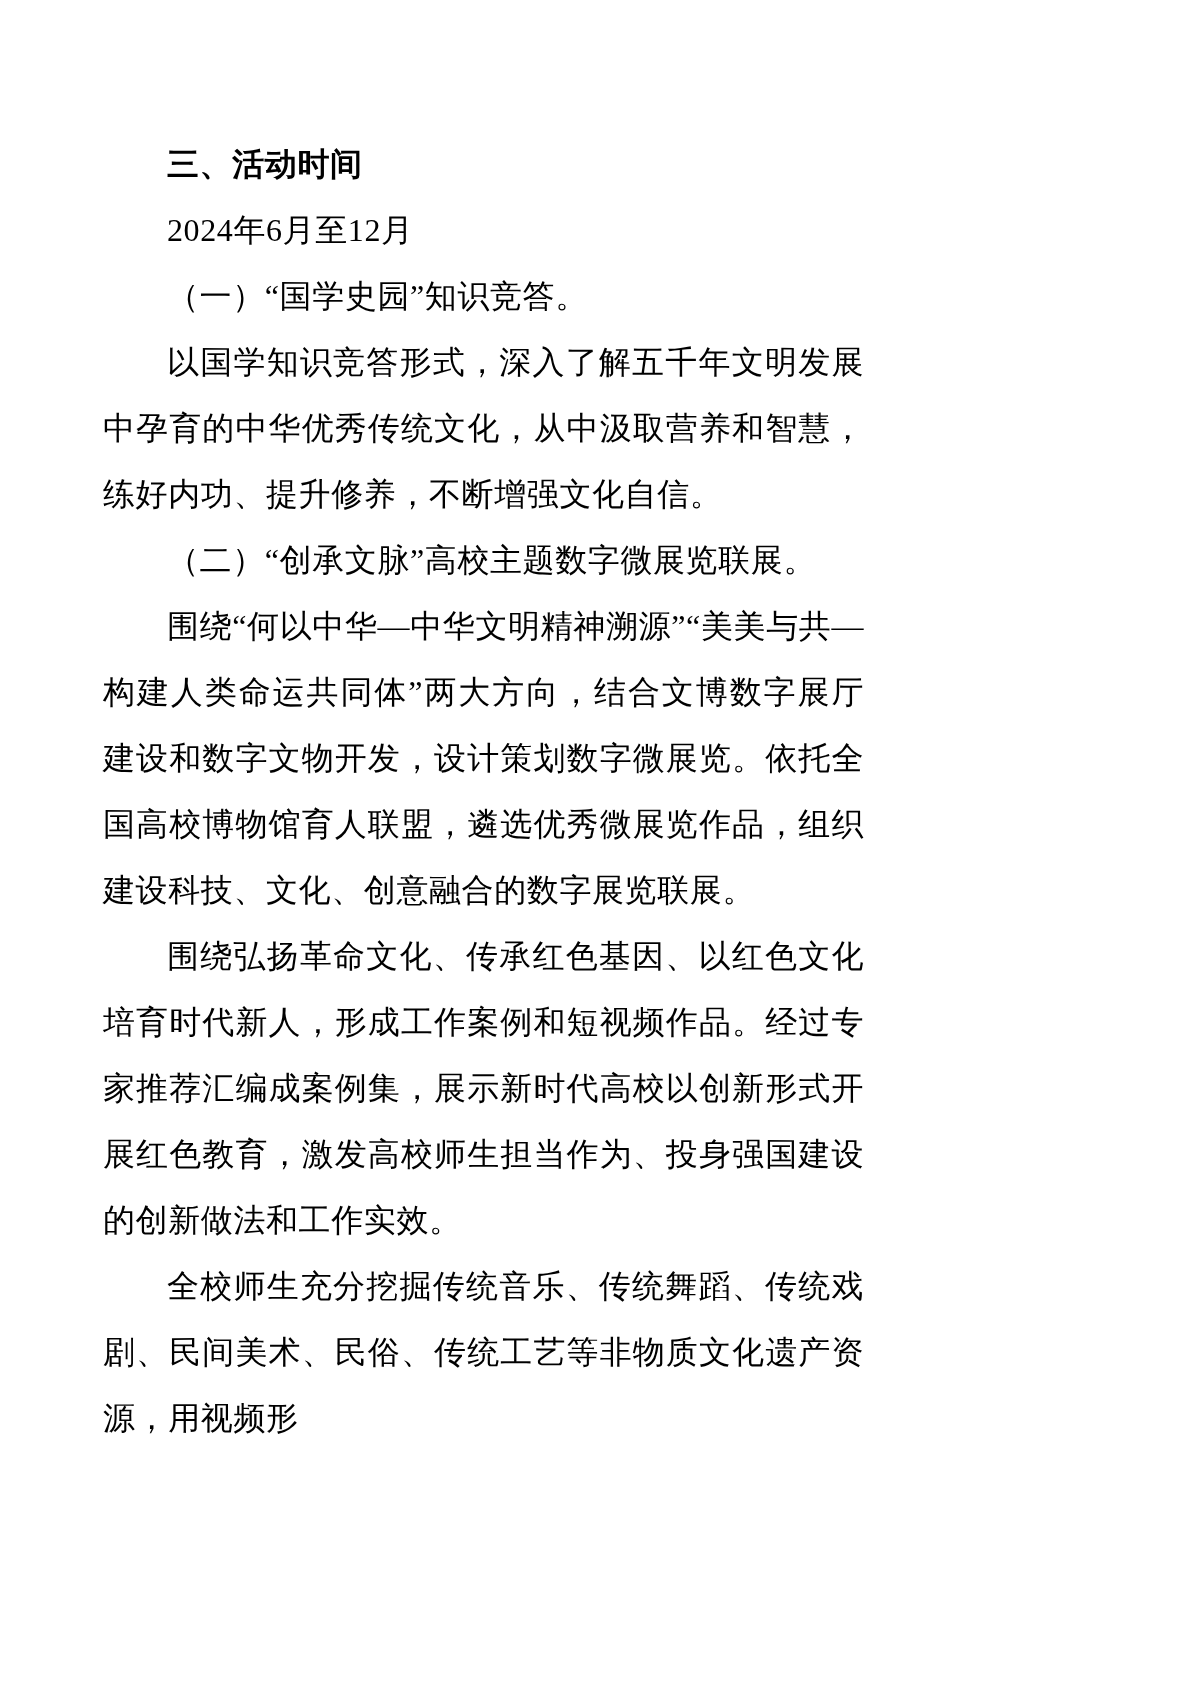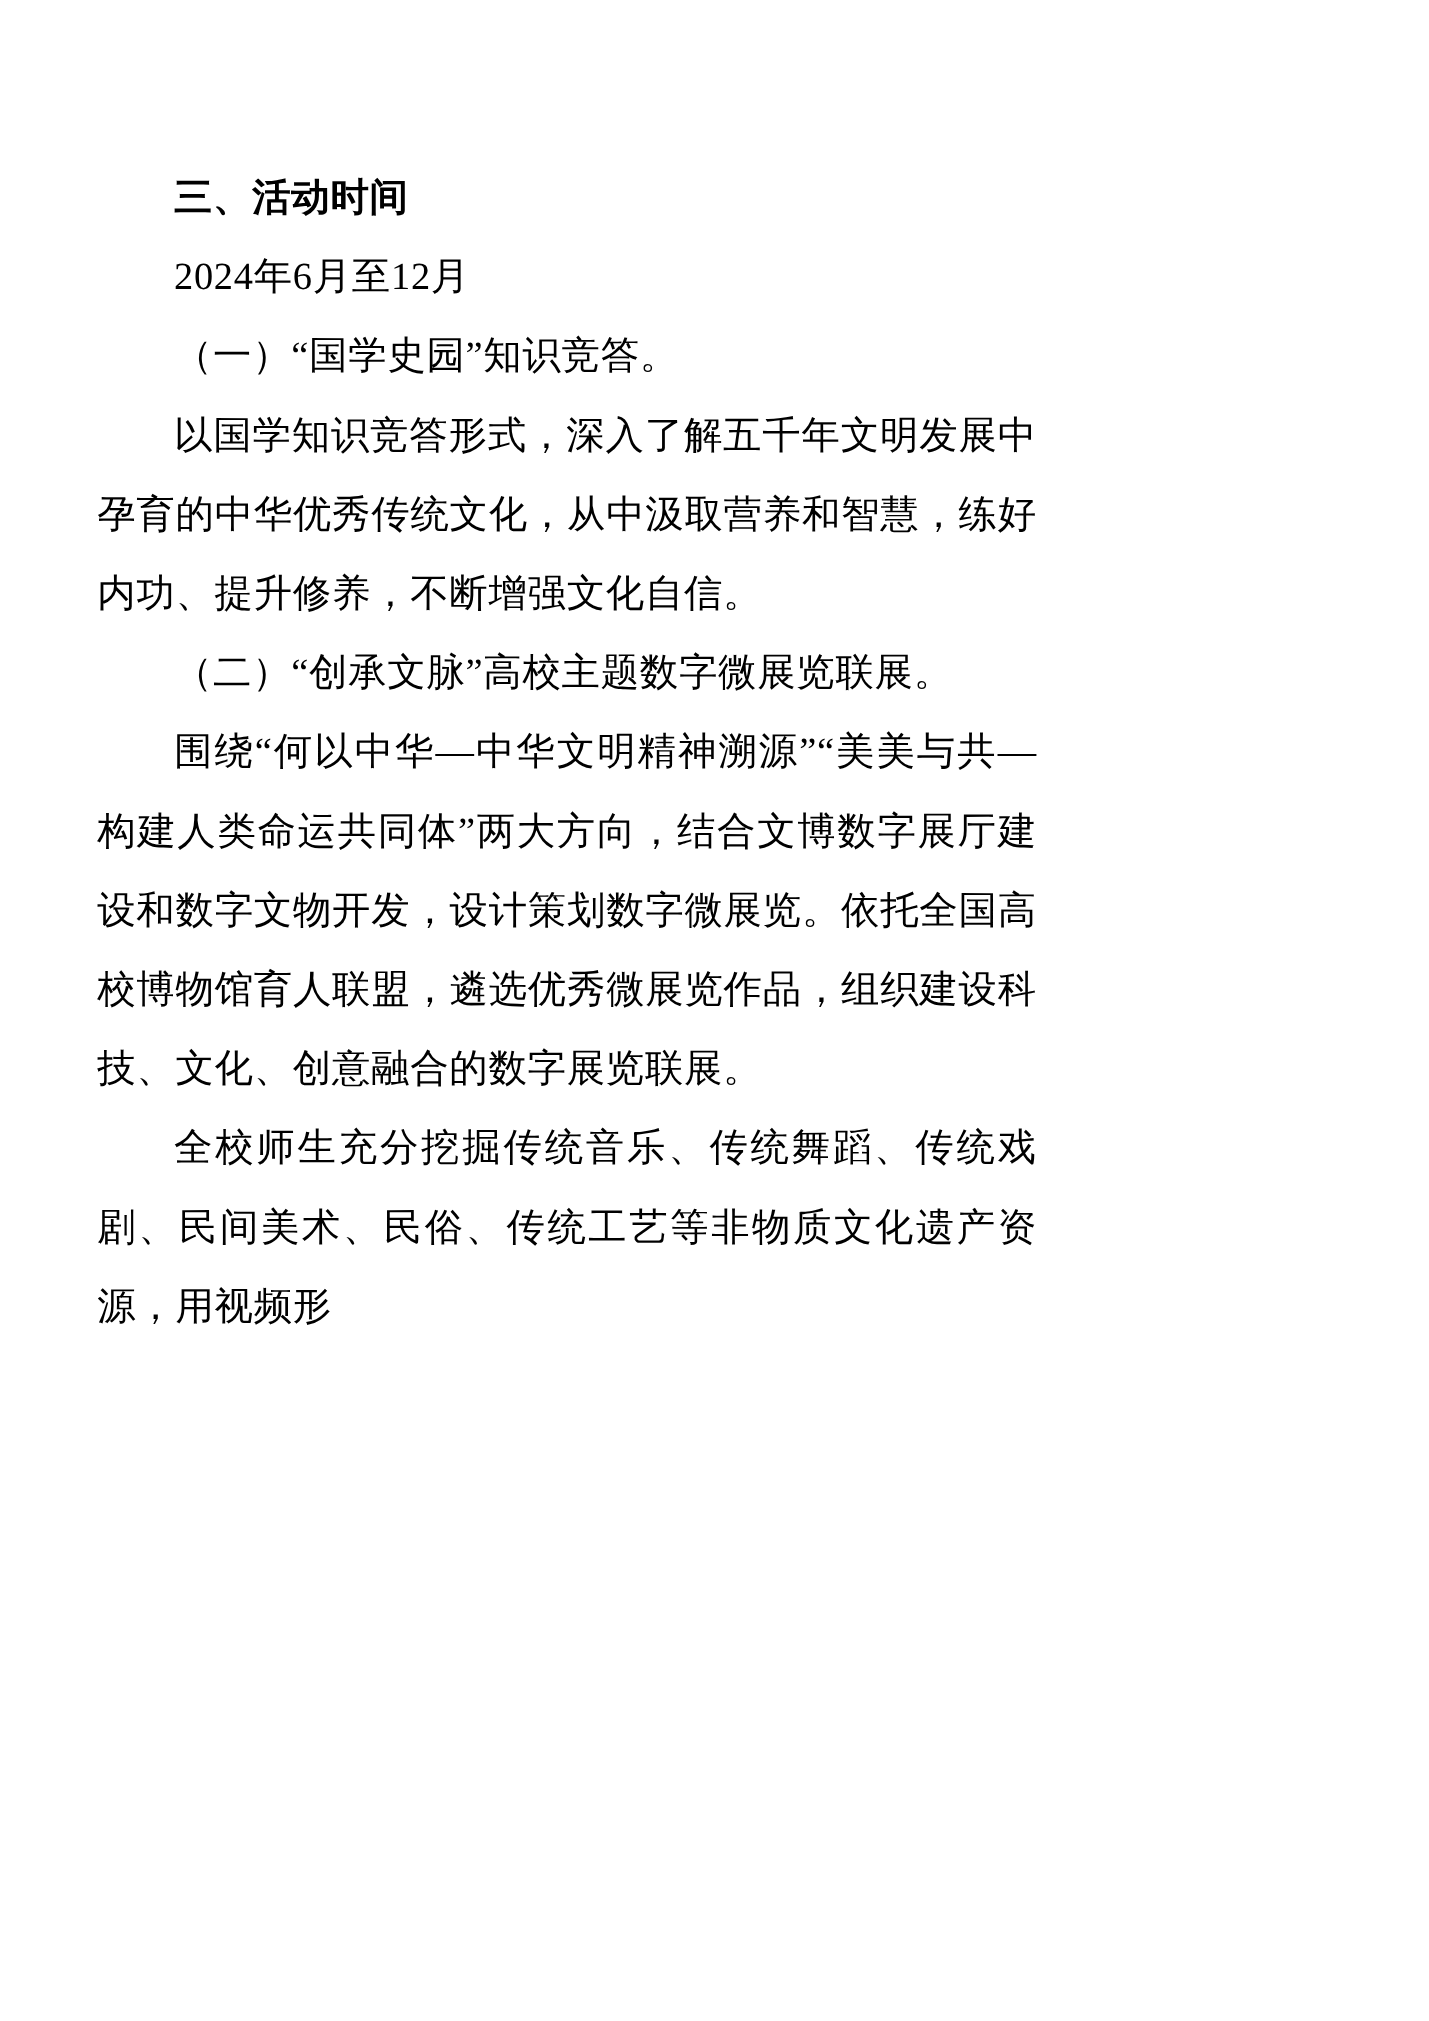--- a/index.html
+++ b/index.html
@@ -9,21 +9,21 @@
   }
   body {
     width: 1191px;
     height: 1684px;
     overflow: hidden;
   }
   .page {
     box-sizing: border-box;
     width: 1033px;
     height: 1684px;
-    padding: 131px 169px 0 81px;
+    padding: 131px 169px 0 103px;
     background: #ffffff;
   }
   .doc-heading,
   .doc-para {
     margin: 0;
     padding: 0;
     font-size: 32px;
     line-height: 66px;
     color: #000000;
     text-indent: 2em;
@@ -52,16 +52,17 @@
 
   <p class="doc-para">（一）“国学史园”知识竞答。</p>
 
   <p class="doc-para">以国学知识竞答形式，深入了解五千年文明发展中孕育的中华优秀传统文化，从中汲取营养和智慧，练好内功、提升修养，不断增强文化自信。</p>
 
   <p class="doc-para">（二）“创承文脉”高校主题数字微展览联展。</p>
 
   <p class="doc-para">围绕“何以中华—中华文明精神溯源”“美美与共—构建人类命运共同体”两大方向，结合文博数字展厅建设和数字文物开发，设计策划数字微展览。依托全国高校博物馆育人联盟，遴选优秀微展览作品，组织建设科技、文化、创意融合的数字展览联展。</p>
 
 
+  <p class="doc-para">围绕弘扬革命文化、传承红色基因、以红色文化培育时代新人，形成工作案例和短视频作品。经过专家推荐汇编成案例集，展示新时代高校以创新形式开展红色教育，激发高校师生担当作为、投身强国建设的创新做法和工作实效。</p>
 
 
   <p class="doc-para">全校师生充分挖掘传统音乐、传统舞蹈、传统戏剧、民间美术、民俗、传统工艺等非物质文化遗产资源，用视频形</p>
 </div>
 
 </body></html>

